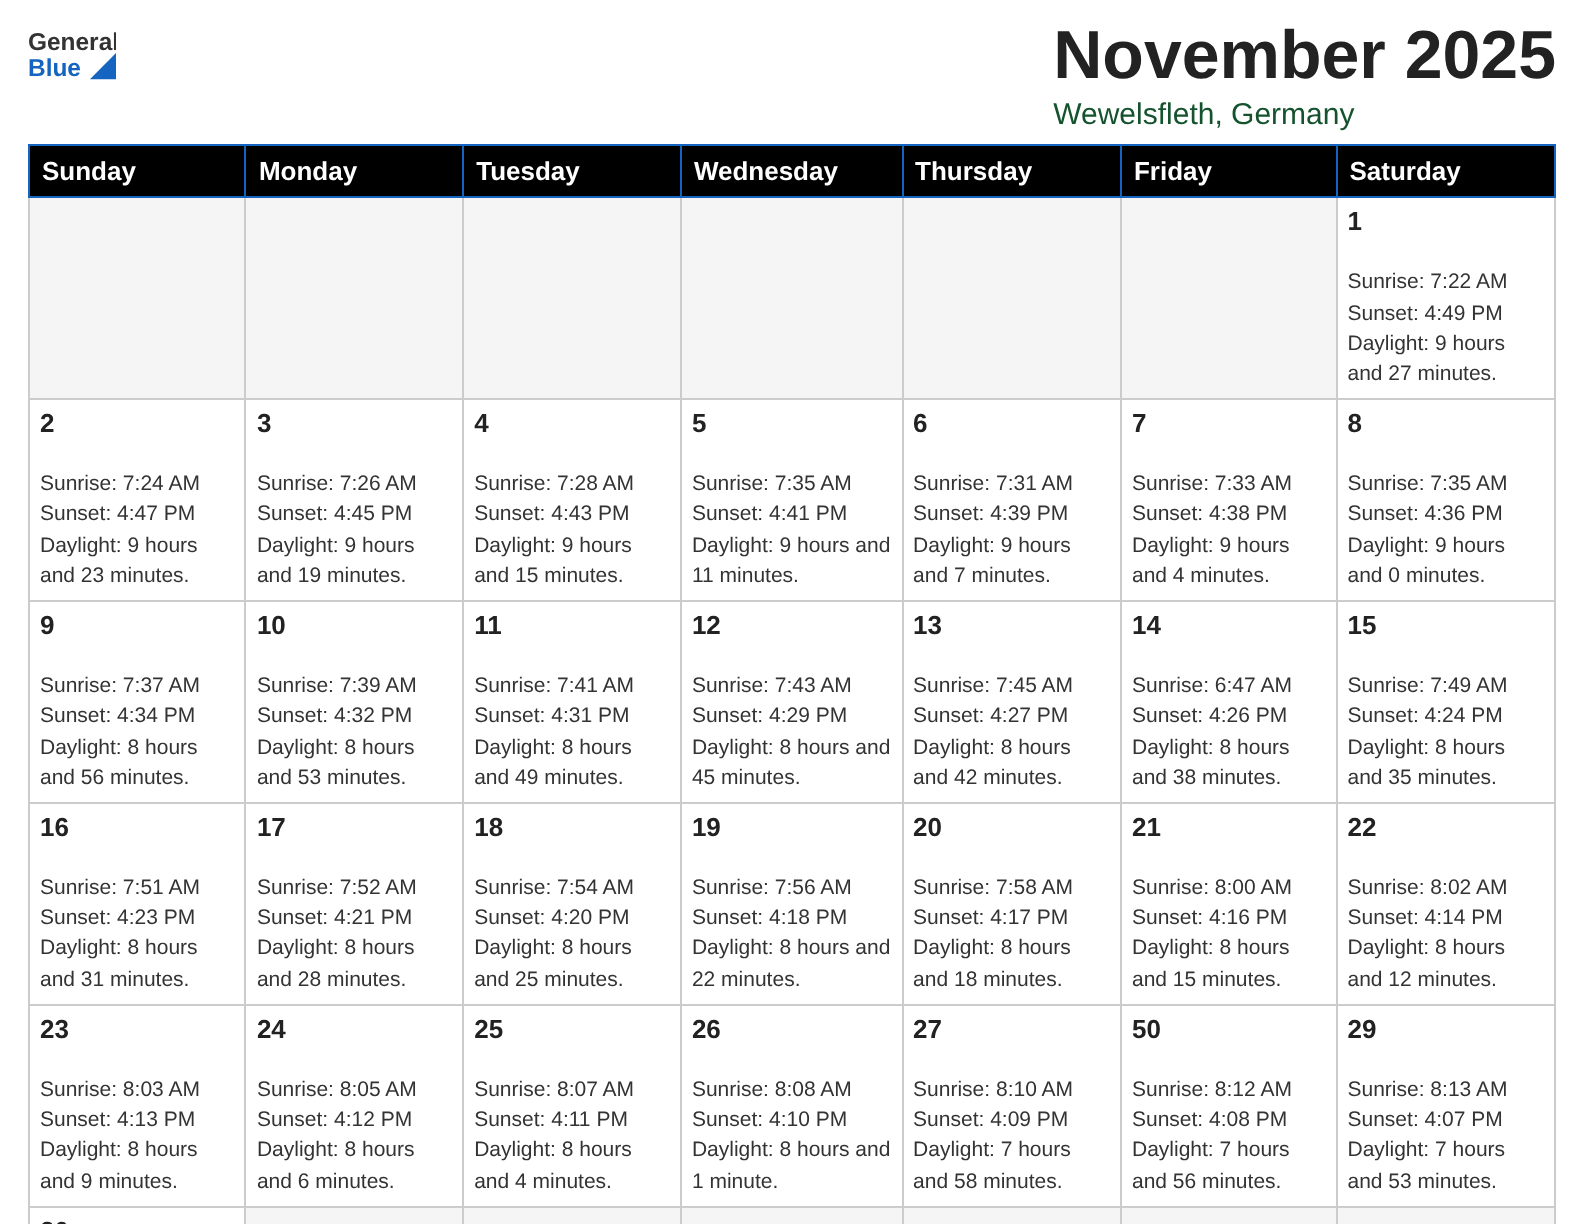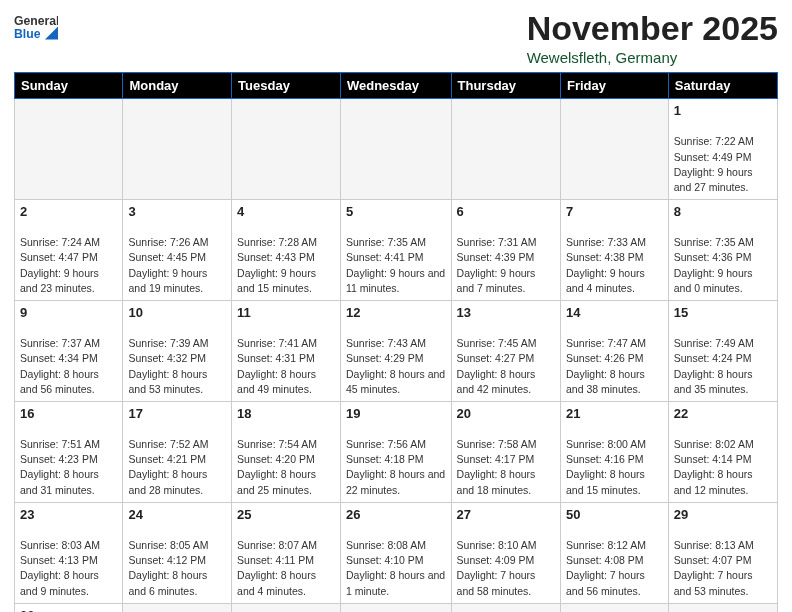--- a/index.html
+++ b/index.html
@@ -217,21 +217,21 @@
           </td>
           <td>
             <span class="day-num">13</span>
             <div class="day-info">Sunrise: 7:45 AM
 Sunset: 4:27 PM
 Daylight: 8 hours
 and 42 minutes.</div>
           </td>
           <td>
             <span class="day-num">14</span>
-            <div class="day-info">Sunrise: 7:47 AM
+            <div class="day-info">Sunrise: 6:47 AM
 Sunset: 4:26 PM
 Daylight: 8 hours
 and 38 minutes.</div>
           </td>
           <td>
             <span class="day-num">15</span>
             <div class="day-info">Sunrise: 7:49 AM
 Sunset: 4:24 PM
 Daylight: 8 hours
 and 35 minutes.</div>

